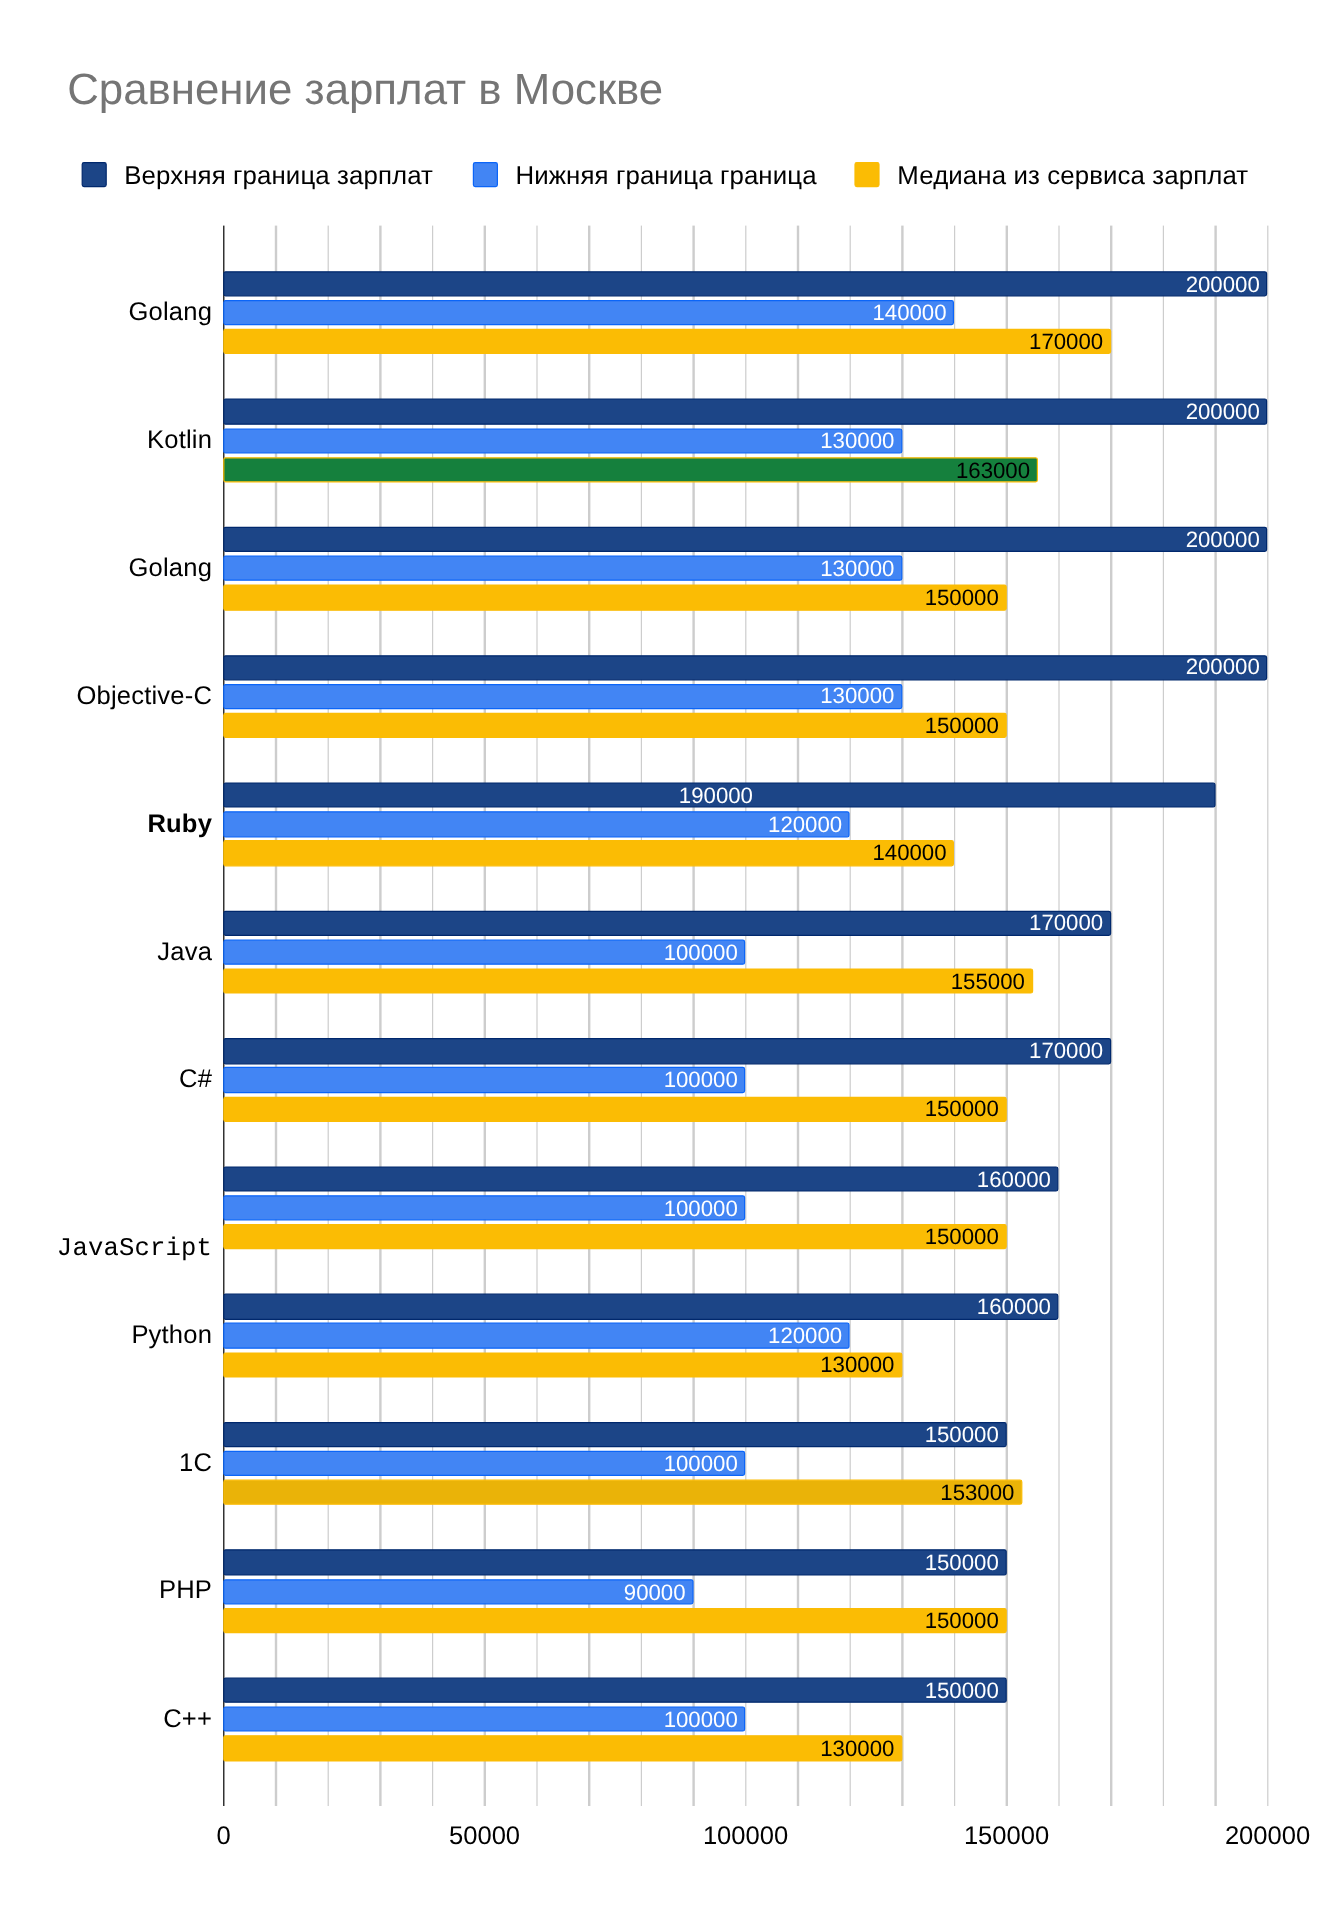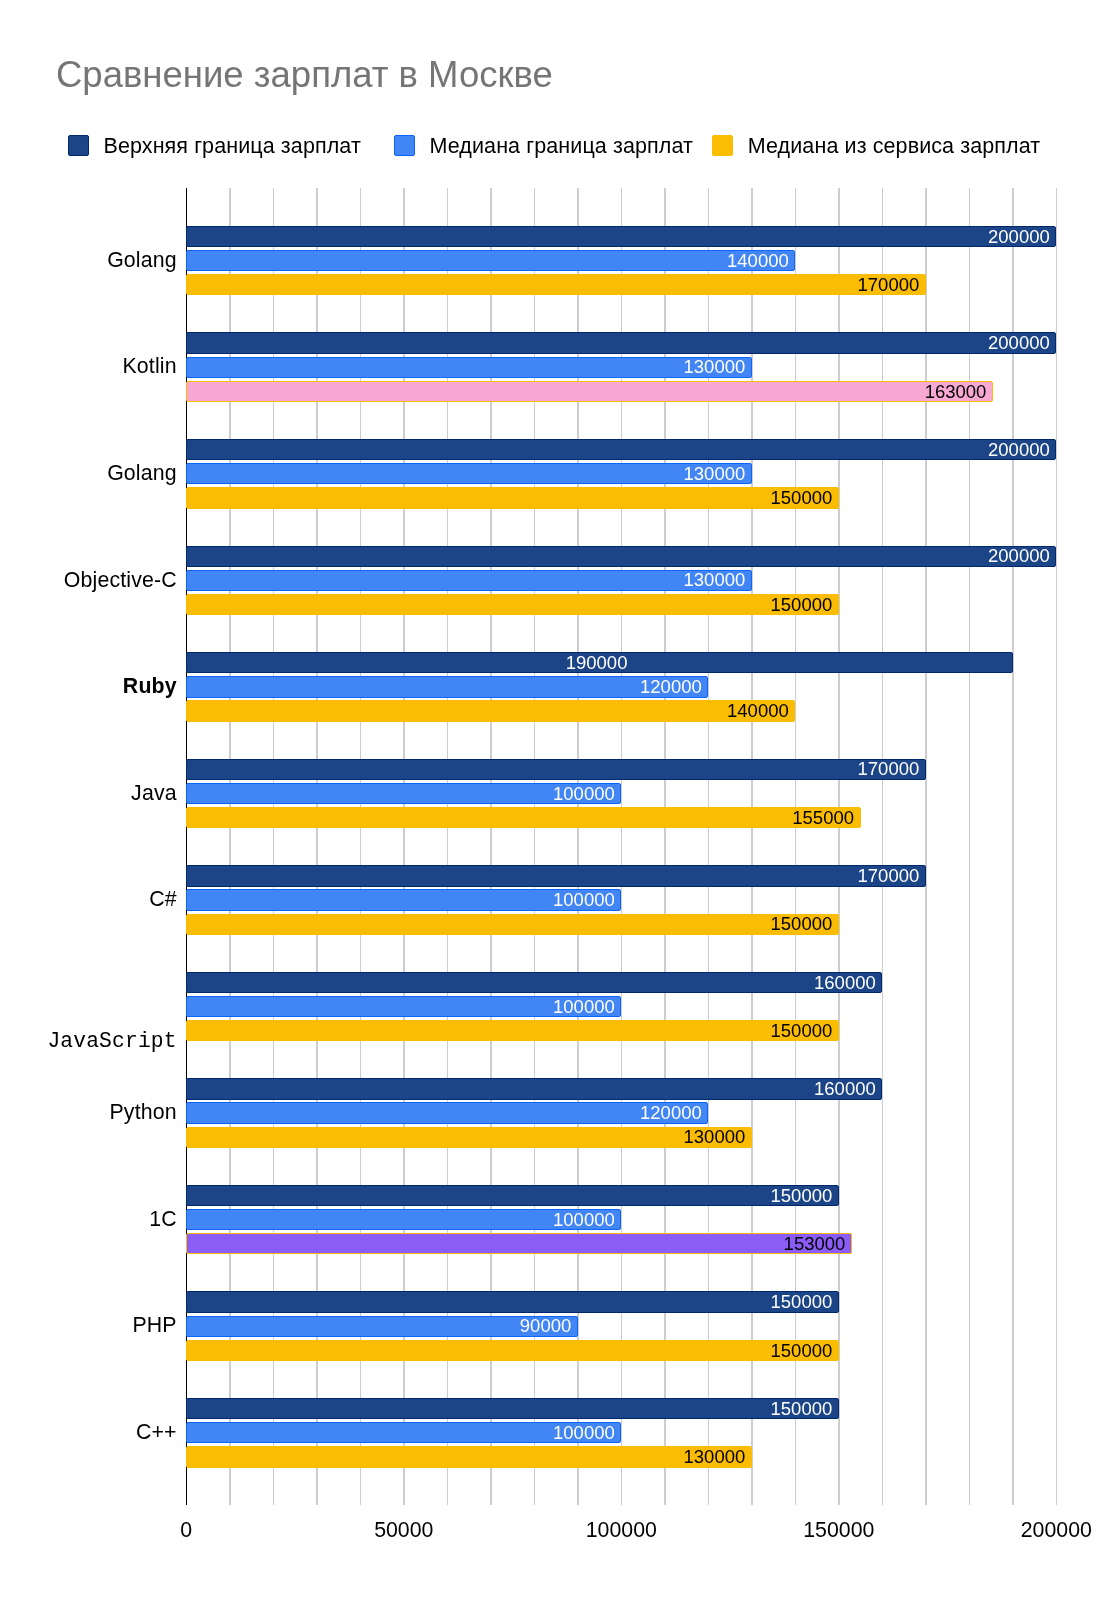--- a/index.html
+++ b/index.html
@@ -39,21 +39,21 @@
 
   <div class="chart-title">Сравнение зарплат в Москве</div>
 
   <div class="legend">
     <div class="legend-item" style="left:68.1px;">
       <span class="legend-swatch" style="background:#1c4587;border-color:#00286d;"></span>
       <span class="legend-label">Верхняя граница зарплат</span>
     </div>
     <div class="legend-item" style="left:394.1px;">
       <span class="legend-swatch" style="background:#4285f4;border-color:#0b65f8;"></span>
-      <span class="legend-label">Медиана граница зарплат</span>
+      <span class="legend-label">Нижняя граница граница</span>
     </div>
     <div class="legend-item" style="left:712.4px;">
       <span class="legend-swatch" style="background:#fbbc04;border-color:#fbbc04;"></span>
       <span class="legend-label">Медиана из сервиса зарплат</span>
     </div>
   </div>
 
   <div class="plot">
     <div class="gridline" style="left:229.05px;top:188.0px;height:1317.0px;"></div>
     <div class="gridline" style="left:272.55px;top:188.0px;height:1317.0px;"></div>
@@ -86,21 +86,21 @@
     <div class="bar" style="left:185.90px;top:274.1px;width:739.90px;height:21.4px;background:#fbbc04;border-color:#fbbc04;">
       <span class="bar-label" style="margin-right:5.5px;color:#000000;">170000</span>
     </div>
     <div class="cat-label" style="top:354.4px;">Kotlin</div>
     <div class="bar" style="left:185.90px;top:332.4px;width:870.40px;height:21.4px;background:#1c4587;border-color:#00286d;">
       <span class="bar-label" style="margin-right:5.5px;color:#ffffff;">200000</span>
     </div>
     <div class="bar" style="left:185.90px;top:356.5px;width:565.90px;height:21.4px;background:#4285f4;border-color:#0b65f8;">
       <span class="bar-label" style="margin-right:5.5px;color:#ffffff;">130000</span>
     </div>
-    <div class="bar" style="left:185.90px;top:380.7px;width:807px;height:21.4px;background:#f9a8d4;border-color:#fbbc04;">
+    <div class="bar" style="left:185.90px;top:380.7px;width:679px;height:21.4px;background:#15803d;border-color:#fbbc04;">
       <span class="bar-label" style="margin-right:5.5px;color:#000000;">163000</span>
     </div>
     <div class="cat-label" style="top:461.0px;">Golang</div>
     <div class="bar" style="left:185.90px;top:438.9px;width:870.40px;height:21.4px;background:#1c4587;border-color:#00286d;">
       <span class="bar-label" style="margin-right:5.5px;color:#ffffff;">200000</span>
     </div>
     <div class="bar" style="left:185.90px;top:463.1px;width:565.90px;height:21.4px;background:#4285f4;border-color:#0b65f8;">
       <span class="bar-label" style="margin-right:5.5px;color:#ffffff;">130000</span>
     </div>
     <div class="bar" style="left:185.90px;top:487.2px;width:652.90px;height:21.4px;background:#fbbc04;border-color:#fbbc04;">
@@ -166,28 +166,28 @@
     <div class="bar" style="left:185.90px;top:1126.6px;width:565.90px;height:21.4px;background:#fbbc04;border-color:#fbbc04;">
       <span class="bar-label" style="margin-right:5.5px;color:#000000;">130000</span>
     </div>
     <div class="cat-label" style="top:1206.9px;">1C</div>
     <div class="bar" style="left:185.90px;top:1184.8px;width:652.90px;height:21.4px;background:#1c4587;border-color:#00286d;">
       <span class="bar-label" style="margin-right:5.5px;color:#ffffff;">150000</span>
     </div>
     <div class="bar" style="left:185.90px;top:1209.0px;width:435.40px;height:21.4px;background:#4285f4;border-color:#0b65f8;">
       <span class="bar-label" style="margin-right:5.5px;color:#ffffff;">100000</span>
     </div>
-    <div class="bar" style="left:185.90px;top:1233.1px;width:665.95px;height:21.4px;background:#8b5cf6;border-color:#fbbc04;">
+    <div class="bar" style="left:185.90px;top:1233.1px;width:665.95px;height:21.4px;background:#eab308;border-color:#fbbc04;">
       <span class="bar-label" style="margin-right:5.5px;color:#000000;">153000</span>
     </div>
     <div class="cat-label" style="top:1313.4px;">PHP</div>
     <div class="bar" style="left:185.90px;top:1291.4px;width:652.90px;height:21.4px;background:#1c4587;border-color:#00286d;">
       <span class="bar-label" style="margin-right:5.5px;color:#ffffff;">150000</span>
     </div>
-    <div class="bar" style="left:185.90px;top:1315.5px;width:391.90px;height:21.4px;background:#4285f4;border-color:#0b65f8;">
+    <div class="bar" style="left:185.90px;top:1315.5px;width:391.90px;height:21.4px;background:#4285f4;border-color:#0b65f8;align-items:flex-end;">
       <span class="bar-label" style="margin-right:5.5px;color:#ffffff;">90000</span>
     </div>
     <div class="bar" style="left:185.90px;top:1339.7px;width:652.90px;height:21.4px;background:#fbbc04;border-color:#fbbc04;">
       <span class="bar-label" style="margin-right:5.5px;color:#000000;">150000</span>
     </div>
     <div class="cat-label" style="top:1420.0px;">C++</div>
     <div class="bar" style="left:185.90px;top:1398.0px;width:652.90px;height:21.4px;background:#1c4587;border-color:#00286d;">
       <span class="bar-label" style="margin-right:5.5px;color:#ffffff;">150000</span>
     </div>
     <div class="bar" style="left:185.90px;top:1422.1px;width:435.40px;height:21.4px;background:#4285f4;border-color:#0b65f8;">

